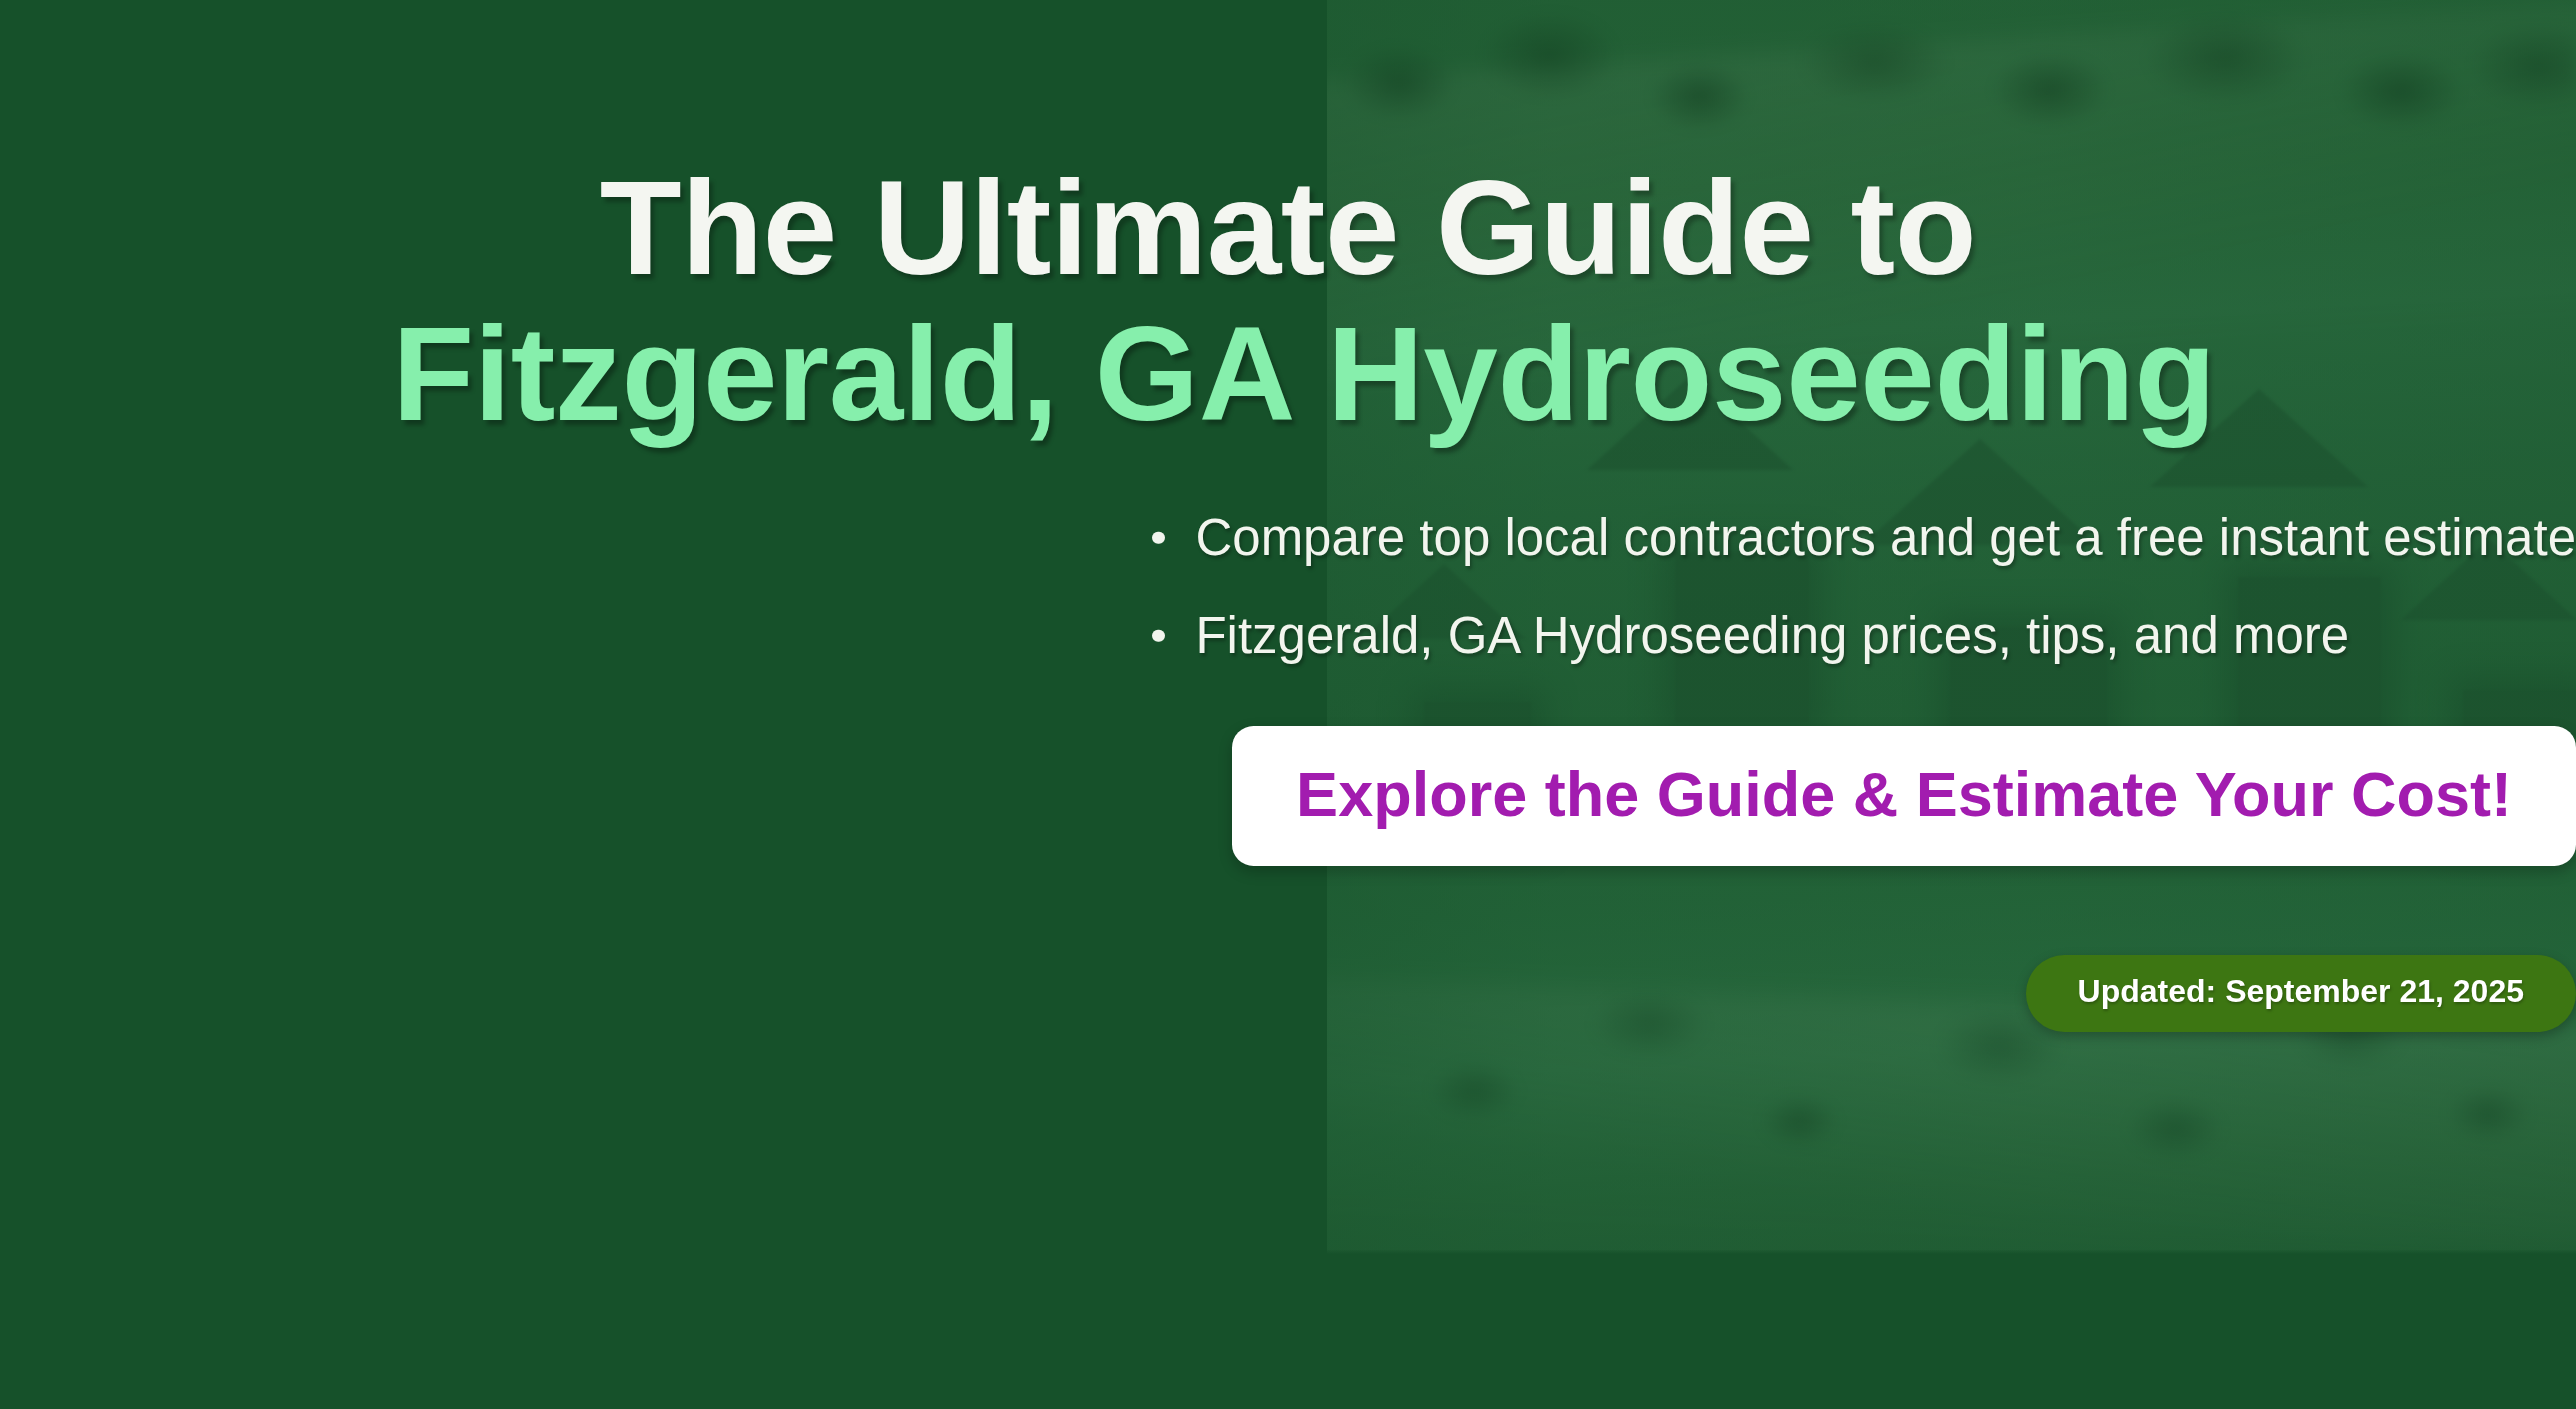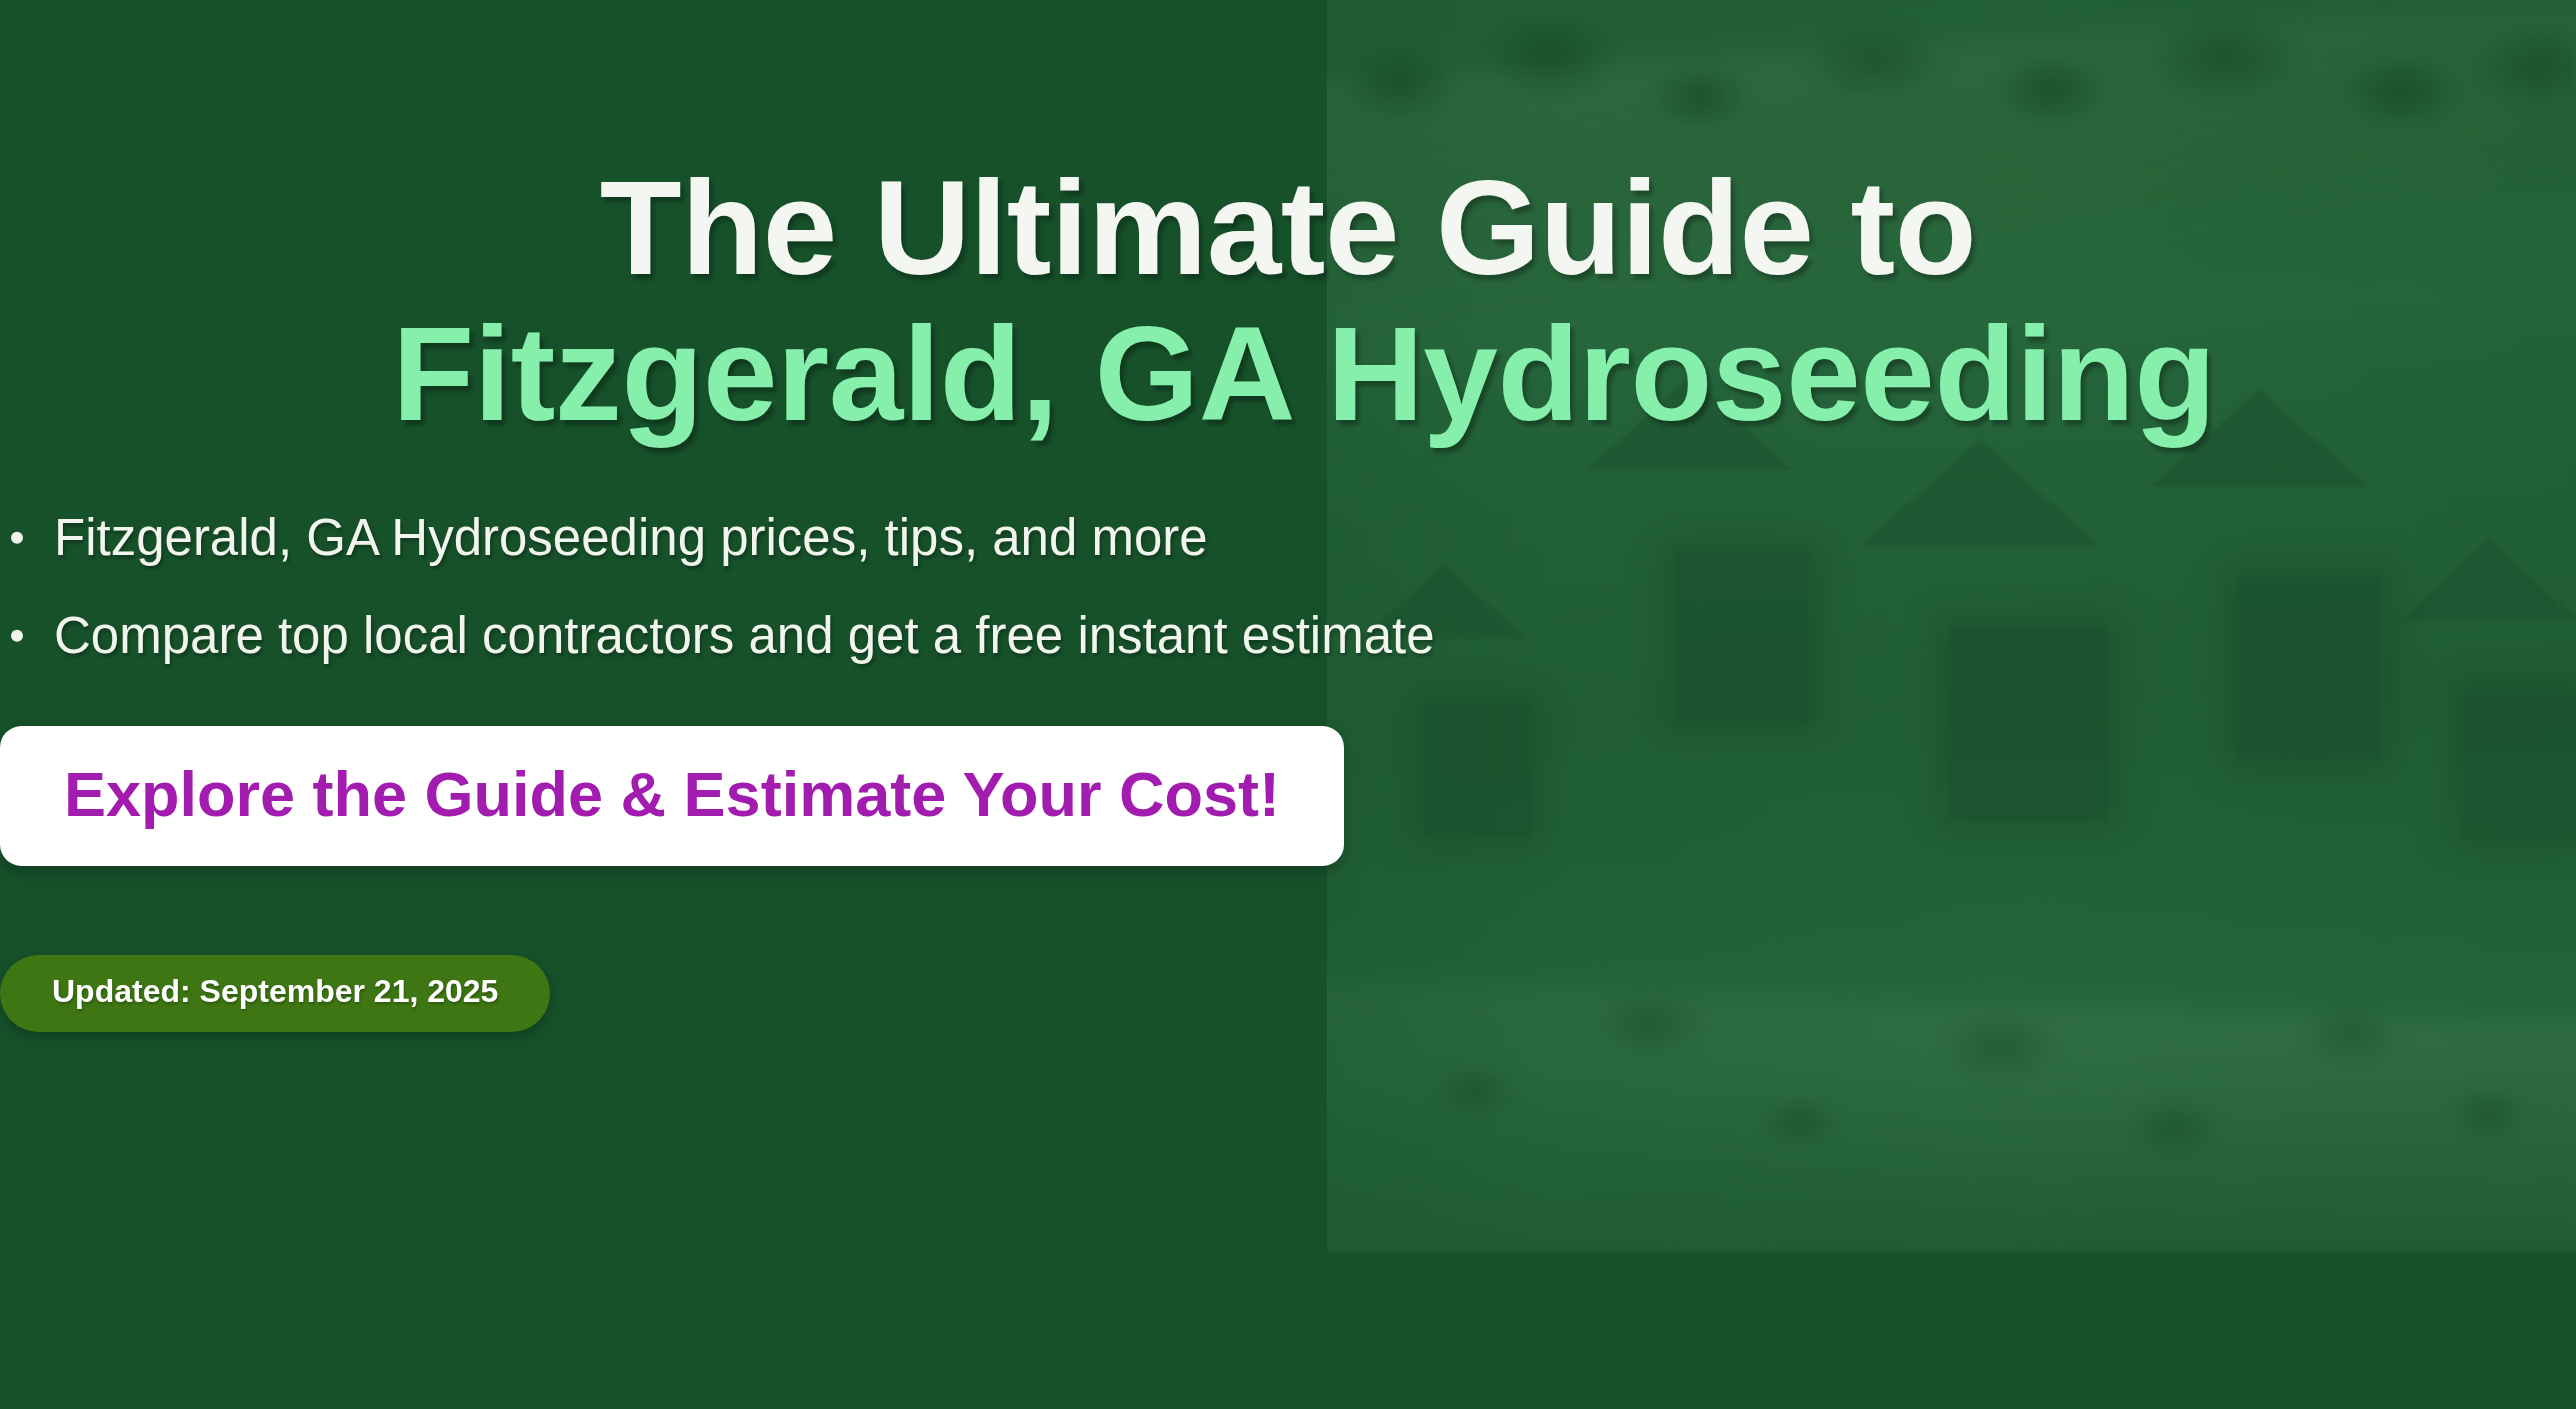--- a/index.html
+++ b/index.html
@@ -131,21 +131,21 @@
     background: linear-gradient(to bottom, rgba(22,81,42,0.2), #16512a);
   }
 
   
   .content {
     position: absolute;
     inset: 0;
     z-index: 5;
     display: flex;
     flex-direction: column;
-    align-items: flex-start;
+    align-items: flex-end;
     padding-top: 161px;
   }
 
   .title {
     margin: 0;
     width: 100%;
     text-align: center;
     font-weight: 700;
     letter-spacing: -0.4px;
   }
@@ -251,25 +251,25 @@
   <div class="content">
 
     <h1 class="title">
       <span class="title-line1">The Ultimate Guide to</span>
       <span class="title-line2">Fitzgerald, GA Hydroseeding</span>
     </h1>
 
     <ul class="bullets">
       <li>
         <span class="dot"></span>
-        <span>Fitzgerald, GA Hydroseeding prices, tips, and more</span>
+        <span>Compare top local contractors and get a free instant estimate</span>
       </li>
       <li>
         <span class="dot"></span>
-        <span>Compare top local contractors and get a free instant estimate</span>
+        <span>Fitzgerald, GA Hydroseeding prices, tips, and more</span>
       </li>
     </ul>
 
     <button class="cta-button">Explore the Guide &amp; Estimate Your Cost!</button>
 
     <div class="updated-badge">Updated: September 21, 2025</div>
 
   </div>
 </div>
 

